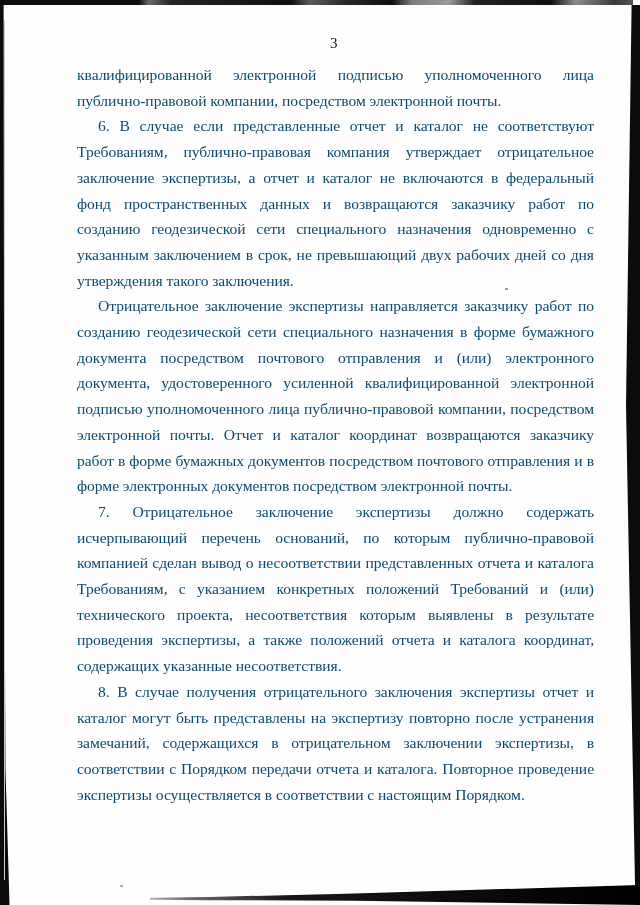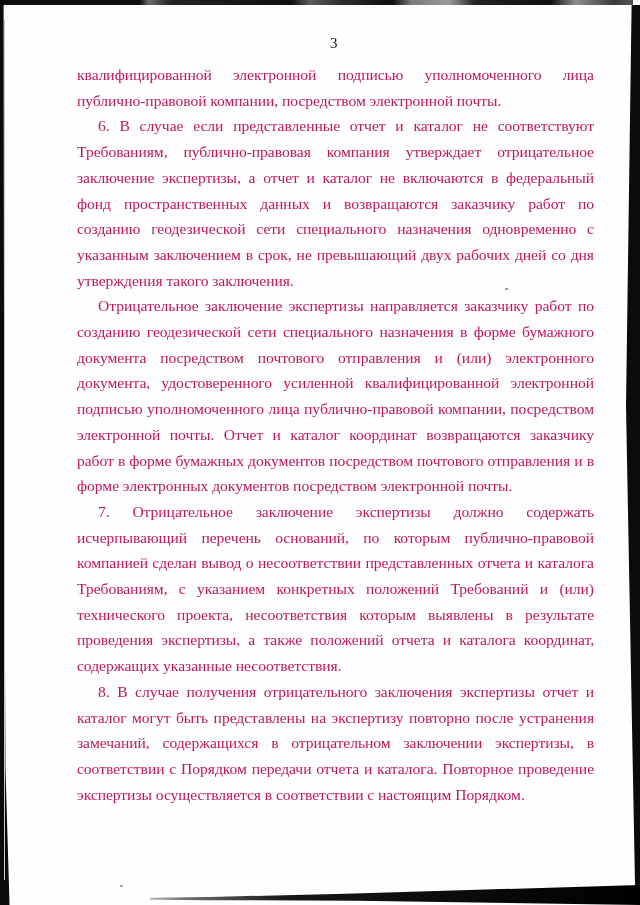--- a/index.html
+++ b/index.html
@@ -74,21 +74,21 @@
     left: 77px; top: 62px;
     width: 517px;
   }
   .para {
     margin: 0;
     font-size: 15.6px;
     line-height: 25.7px;
     letter-spacing: -0.05px;
     text-align: justify;
     text-indent: 21px;
-    color: #be185d;
+    color: #0c4a6e;
   }
   .para.no-indent {
     text-indent: 0;
   }
 </style>
 </head>
 <body>
 
 <div class="page">
 

